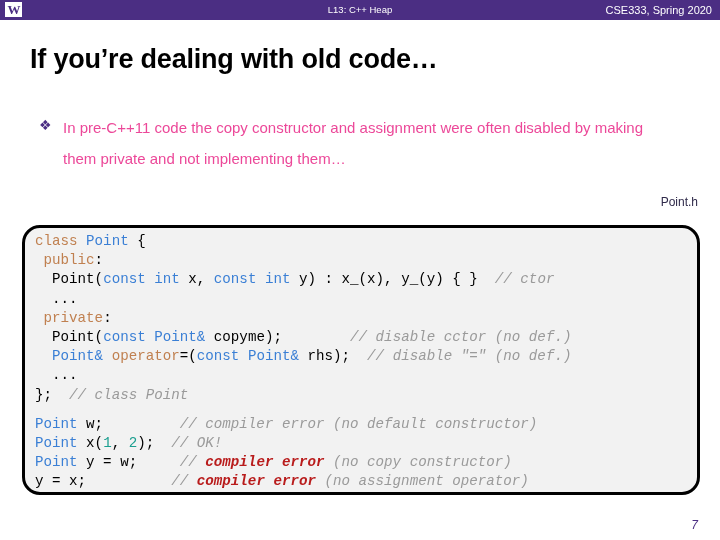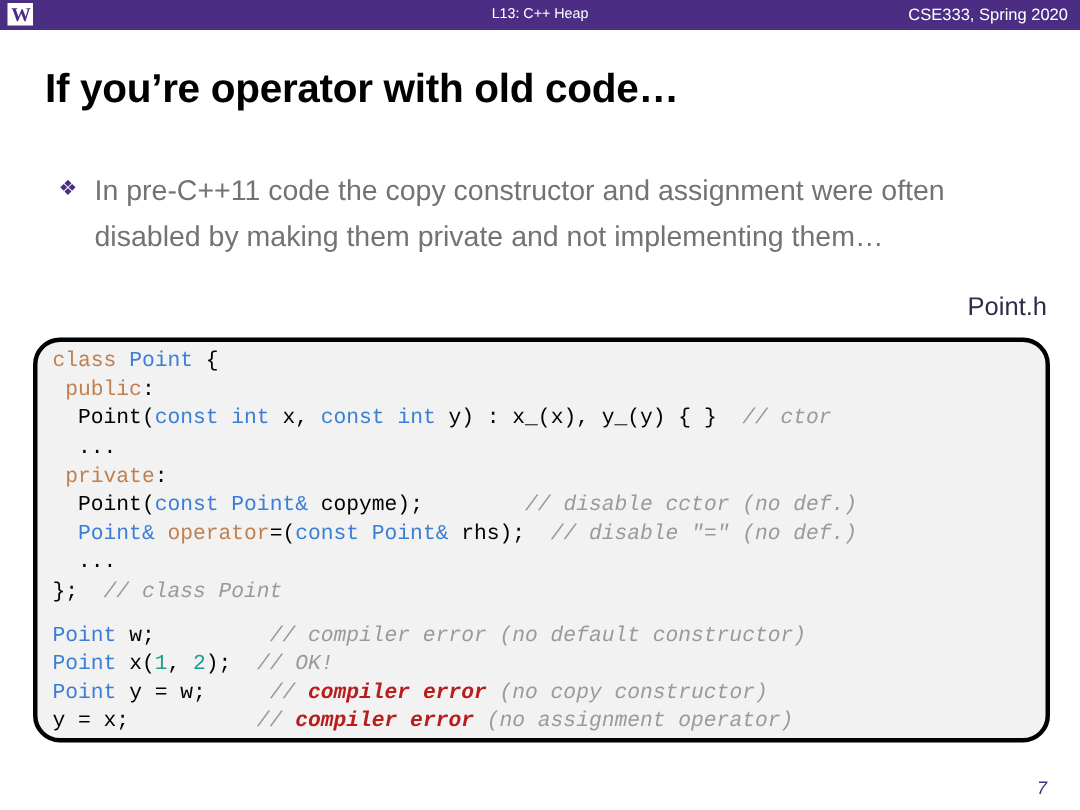--- a/index.html
+++ b/index.html
@@ -101,31 +101,31 @@
     flex: none;
     color: #4b2e83;
     font-size: 14px;
     line-height: 26px;
     text-align: left;
     padding-left: 6px;
     box-sizing: border-box;
   }
   .bullet-text {
     flex: 1;
-    font-size: 19px;
+    font-size: 15px;
     line-height: 31px;
-    color: #737373;
+    color: #ec4899;
   }
 
   
   .file-label {
     position: absolute;
     right: 22px;
     top: 195px;
-    font-size: 17px;
+    font-size: 12px;
     color: #2f2a4a;
   }
 
   
   .code-box {
     position: absolute;
     left: 22px;
     top: 225px;
     width: 678px;
     height: 270px;
@@ -169,21 +169,21 @@
 <body>
 
 <div class="header-bar">
   <div class="uw-logo">
     <div class="uw-w">W</div>
   </div>
   <div class="header-center">L13: C++ Heap</div>
   <div class="header-right">CSE333, Spring 2020</div>
 </div>
 
-<div class="slide-title">If you’re operator with old code…</div>
+<div class="slide-title">If you’re dealing with old code…</div>
 
 <div class="bullet-row">
   <div class="bullet-glyph">❖</div>
   <div class="bullet-text">In pre-C++11 code the copy constructor and assignment were often disabled by making them private and not implementing them…</div>
 </div>
 
 <div class="file-label">Point.h</div>
 
 <div class="code-box">
   <div class="code-text" id="code-text"><div><span class="kw">class </span><span class="typ">Point </span><span class="plain">{</span></div><div><span class="kw"> public</span><span class="plain">:</span></div><div><span class="plain">  Point(</span><span class="typ">const </span><span class="typ">int </span><span class="plain">x, </span><span class="typ">const </span><span class="typ">int </span><span class="plain">y) : x_(x), y_(y) { }  </span><span class="cmt">// ctor</span></div><div><span class="plain">  ...</span></div><div><span class="kw"> private</span><span class="plain">:</span></div><div><span class="plain">  Point(</span><span class="typ">const </span><span class="typ">Point&amp;</span><span class="plain"> copyme);        </span><span class="cmt">// disable cctor (no def.)</span></div><div><span class="typ">  Point&amp;</span><span class="kw"> operator</span><span class="plain">=(</span><span class="typ">const </span><span class="typ">Point&amp;</span><span class="plain"> rhs);  </span><span class="cmt">// disable "=" (no def.)</span></div><div><span class="plain">  ...</span></div><div><span class="plain">};  </span><span class="cmt">// class Point</span></div><div class="blank"></div><div><span class="typ">Point</span><span class="plain"> w;         </span><span class="cmt">// compiler error (no default constructor)</span></div><div><span class="typ">Point</span><span class="plain"> x(</span><span class="num">1</span><span class="plain">, </span><span class="num">2</span><span class="plain">);  </span><span class="cmt">// OK!</span></div><div><span class="typ">Point</span><span class="plain"> y = w;     </span><span class="cmt">// </span><span class="err">compiler error</span><span class="cmt"> (no copy constructor)</span></div><div><span class="plain">y = x;        </span><span class="cmt">  // </span><span class="err">compiler error</span><span class="cmt"> (no assignment operator)</span></div></div>

